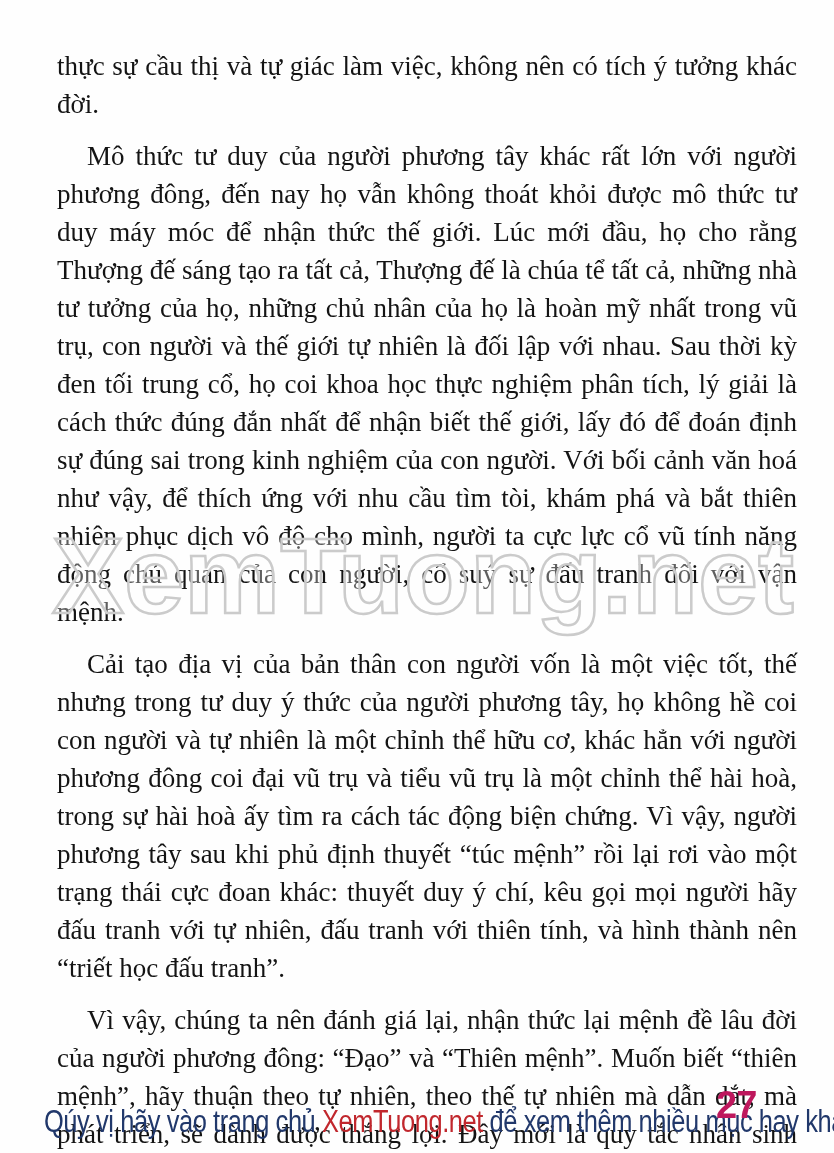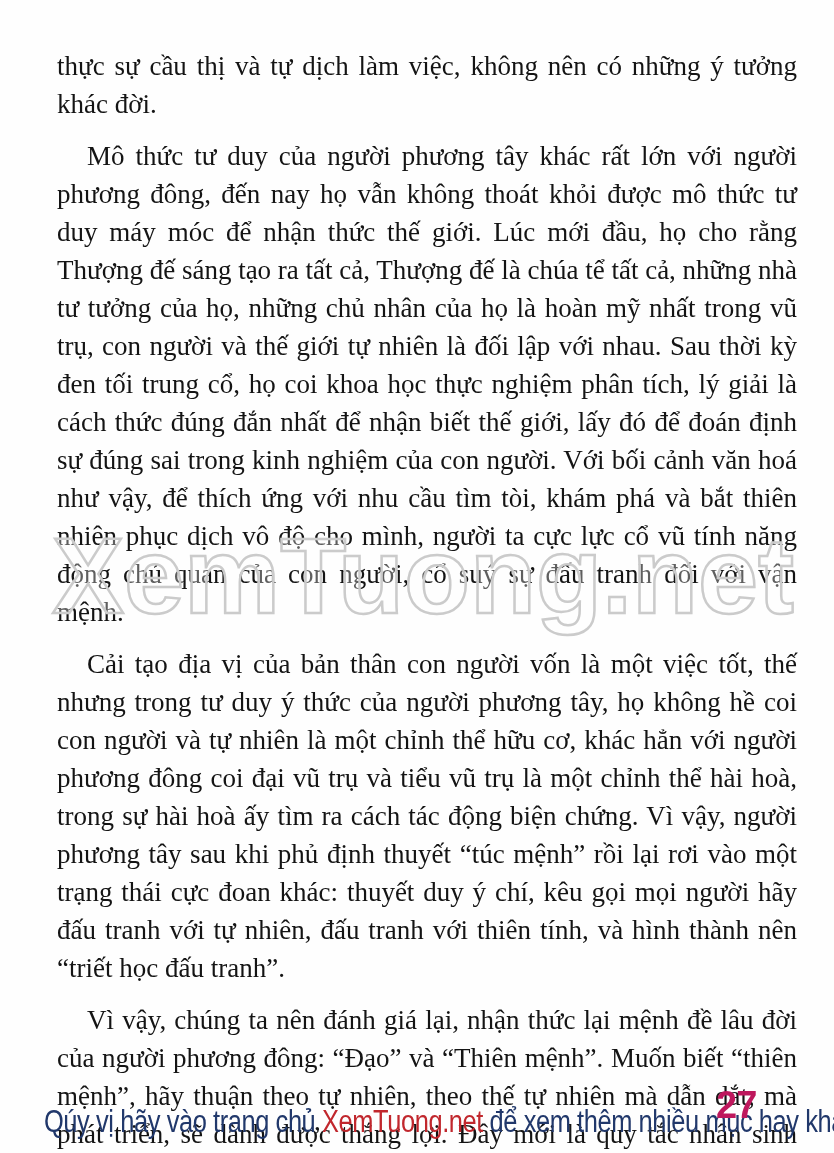--- a/index.html
+++ b/index.html
@@ -76,21 +76,21 @@
     color: #be185d;
     z-index: 4;
   }
 </style>
 </head>
 <body>
 
 <div class="page">
 
   <div class="text-block">
-    <p class="no-indent">thực sự cầu thị và tự dịch làm việc, không nên có những ý tưởng khác đời.</p>
+    <p class="no-indent">thực sự cầu thị và tự giác làm việc, không nên có tích ý tưởng khác đời.</p>
     <p>Mô thức tư duy của người phương tây khác rất lớn với người phương đông, đến nay họ vẫn không thoát khỏi được mô thức tư duy máy móc để nhận thức thế giới. Lúc mới đầu, họ cho rằng Thượng đế sáng tạo ra tất cả, Thượng đế là chúa tể tất cả, những nhà tư tưởng của họ, những chủ nhân của họ là hoàn mỹ nhất trong vũ trụ, con người và thế giới tự nhiên là đối lập với nhau. Sau thời kỳ đen tối trung cổ, họ coi khoa học thực nghiệm phân tích, lý giải là cách thức đúng đắn nhất để nhận biết thế giới, lấy đó để đoán định sự đúng sai trong kinh nghiệm của con người. Với bối cảnh văn hoá như vậy, để thích ứng với nhu cầu tìm tòi, khám phá và bắt thiên nhiên phục dịch vô độ cho mình, người ta cực lực cổ vũ tính năng động chủ quan của con người, cổ suý sự đấu tranh đối với vận mệnh.</p>
     <p>Cải tạo địa vị của bản thân con người vốn là một việc tốt, thế nhưng trong tư duy ý thức của người phương tây, họ không hề coi con người và tự nhiên là một chỉnh thể hữu cơ, khác hẳn với người phương đông coi đại vũ trụ và tiểu vũ trụ là một chỉnh thể hài hoà, trong sự hài hoà ấy tìm ra cách tác động biện chứng. Vì vậy, người phương tây sau khi phủ định thuyết “túc mệnh” rồi lại rơi vào một trạng thái cực đoan khác: thuyết duy ý chí, kêu gọi mọi người hãy đấu tranh với tự nhiên, đấu tranh với thiên tính, và hình thành nên “triết học đấu tranh”.</p>
     <p>Vì vậy, chúng ta nên đánh giá lại, nhận thức lại mệnh đề lâu đời của người phương đông: “Đạo” và “Thiên mệnh”. Muốn biết “thiên mệnh”, hãy thuận theo tự nhiên, theo thế tự nhiên mà dẫn dắt, mà phát triển, sẽ dành được thắng lợi. Đây mới là quy tắc nhân sinh chính xác. “Đạo” và “Thiên mệnh” chính là tính quy định nội tại của đại vũ trụ và tiểu vũ trụ và cũng là hình thức thông tin bên ngoài của nó, tức là sự thực khách quan. “Tri thiên mệnh” tức là cần phải nhận biết về nó một cách thực sự cầu thị. Thuận theo tự nhiên, tức là tôn trọng sự thực, tôn trọng thiên tính. Theo thế mà phát triển, tức là trên cơ sở hiểu biết và tôn trọng sự thực, huy động nguồn lực mọi phương diện để phấn đấu phù hợp với xu thế, như vậy có thể đạt được mục tiêu như dự định, trở thành một người tự giác và tự do. Đi ngược lại sẽ trở thành một người mù quáng.</p>
   </div>
 
   <div class="watermark">XemTuong.net</div>
 
   <div class="page-number">27</div>
 
   <div class="footer-banner">

